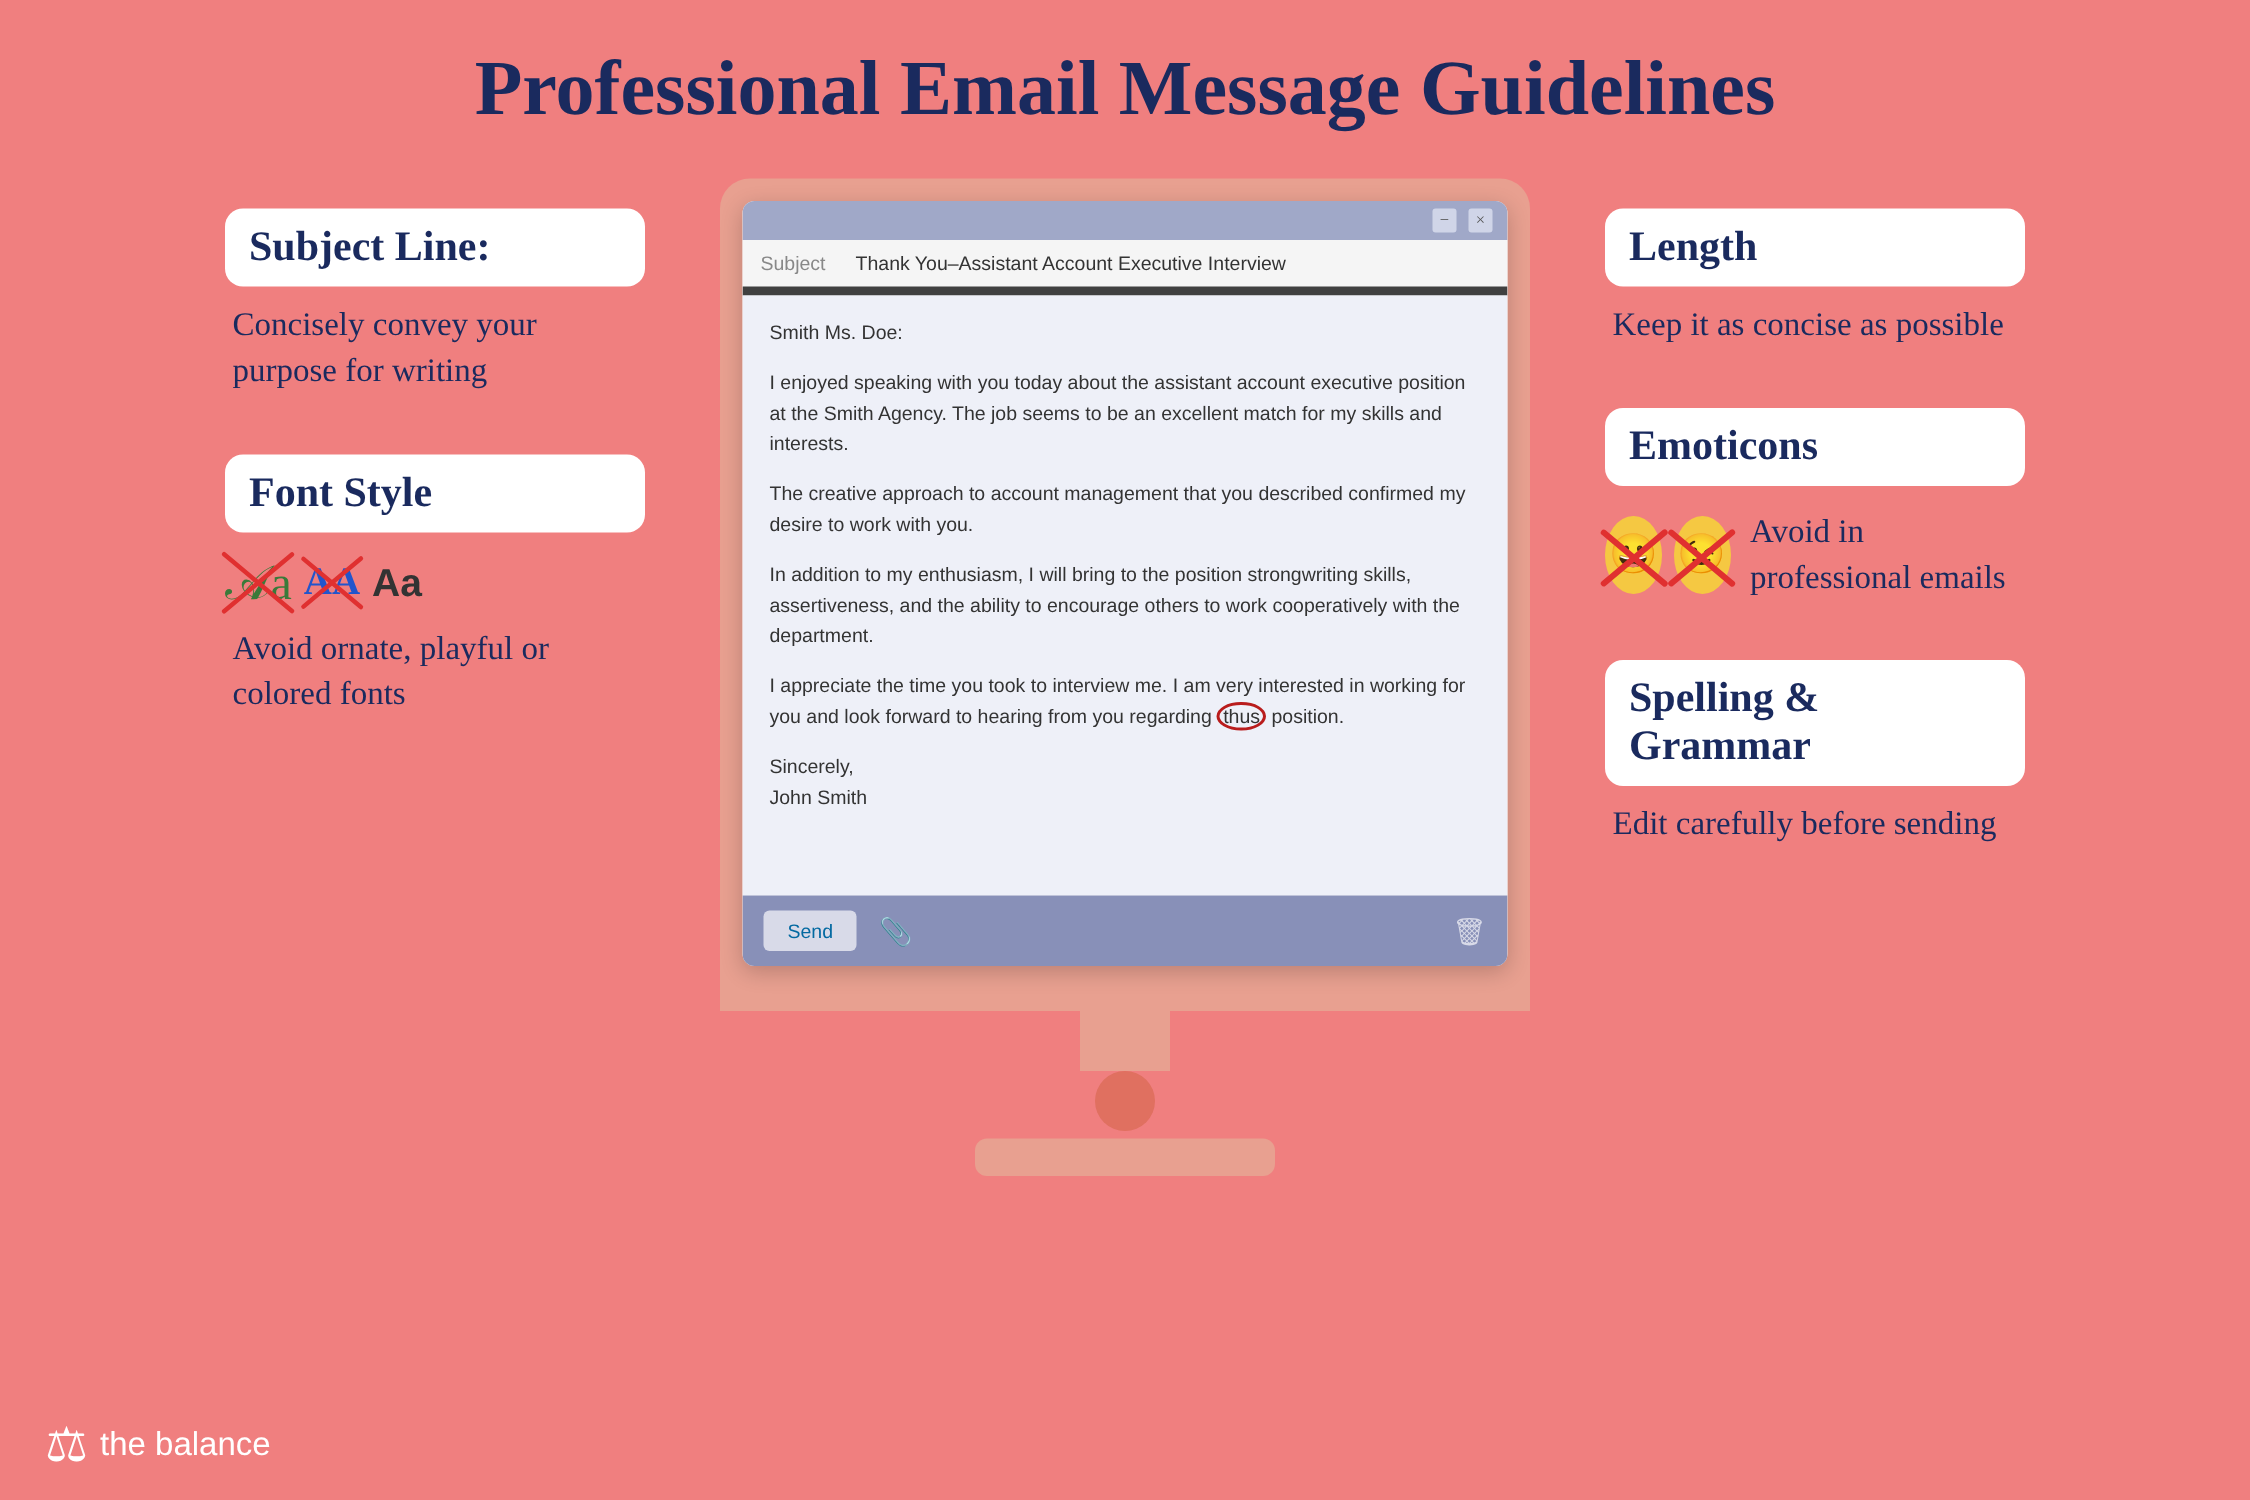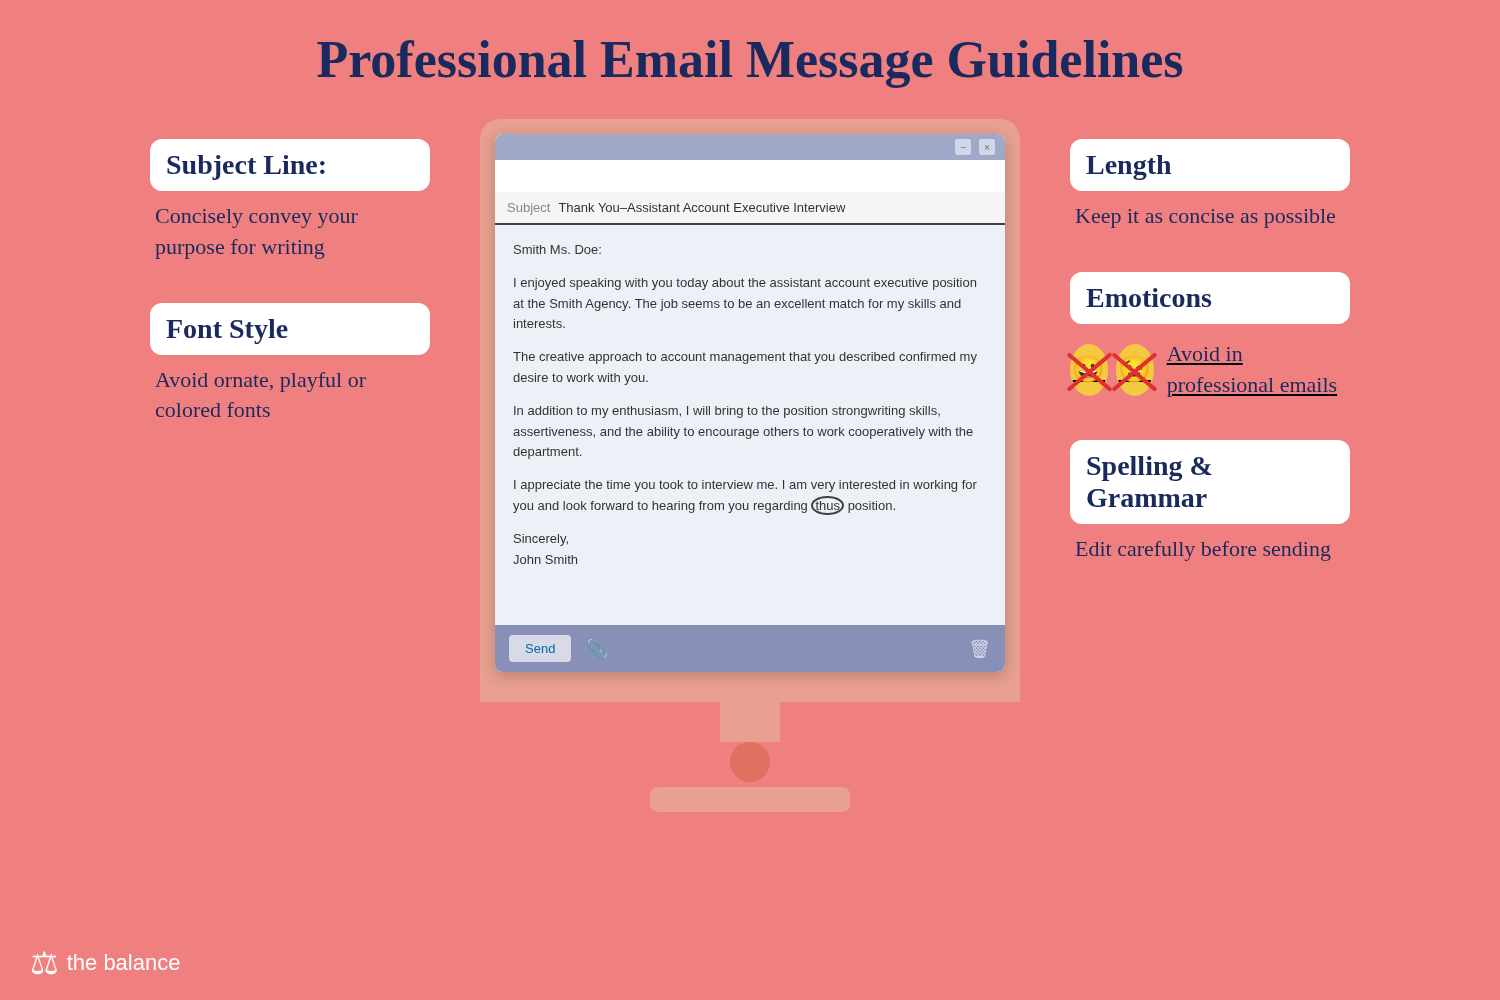--- a/index.html
+++ b/index.html
@@ -119,26 +119,25 @@
       display: inline-flex;
       align-items: center;
       justify-content: center;
       font-size: 11px;
       color: #555;
       cursor: pointer;
     }
 
     .email-subject-bar {
       background: #f5f5f5;
-      border-bottom: 2px solid #404040;
+      border-bottom: 6px solid #404040;
       padding: 8px 12px;
       display: flex;
-      gap: 8px;
-      align-items: center;
-      margin-top: 32px;
+      gap: 20px;
+      align-items: center;
     }
 
     .subject-label {
       font-size: 13px;
       color: #888;
       font-family: Arial, sans-serif;
     }
 
     .subject-text {
       font-size: 13px;
@@ -157,21 +156,21 @@
       color: #333;
       line-height: 1.6;
       font-family: Arial, sans-serif;
     }
 
     .email-text p {
       margin-bottom: 12px;
     }
 
     .thus-word {
-      border: 2px solid #404040;
+      border: 2px solid #b91c1c;
       border-radius: 50%;
       padding: 0 2px;
       color: #333;
     }
 
     .email-toolbar {
       background: #8890b8;
       padding: 10px 14px;
       display: flex;
       align-items: center;
@@ -278,21 +277,20 @@
       color: #333;
       font-weight: bold;
     }
 
     
     .emoticon-row {
       display: flex;
       align-items: center;
       gap: 8px;
       margin-top: 5px;
-      text-decoration: underline;
     }
 
     .emoticon {
       width: 52px;
       height: 52px;
       background: #f5c842;
       border-radius: 50%;
       display: flex;
       align-items: center;
       justify-content: center;
@@ -365,20 +363,29 @@
   <div class="left-panel">
 
     <div class="section-label">
       <span class="label-box">Subject Line:</span>
       <span class="section-desc">Concisely convey your purpose for writing</span>
     </div>
 
 
     <div class="section-label">
       <span class="label-box">Font Style</span>
+      <div class="font-icons">
+        <div class="font-icon-crossed">
+          <span class="font-fancy">𝒜a</span>
+        </div>
+        <div class="font-icon-crossed">
+          <span class="font-fancy2">AA</span>
+        </div>
+        <span class="font-normal">Aa</span>
+      </div>
       <span class="section-desc">Avoid ornate, playful or colored fonts</span>
     </div>
   </div>
 
   <div class="monitor-container">
     <div class="monitor-body">
       <div class="monitor-screen">
 
         <div class="email-titlebar">
           <span class="titlebar-btn">−</span>

